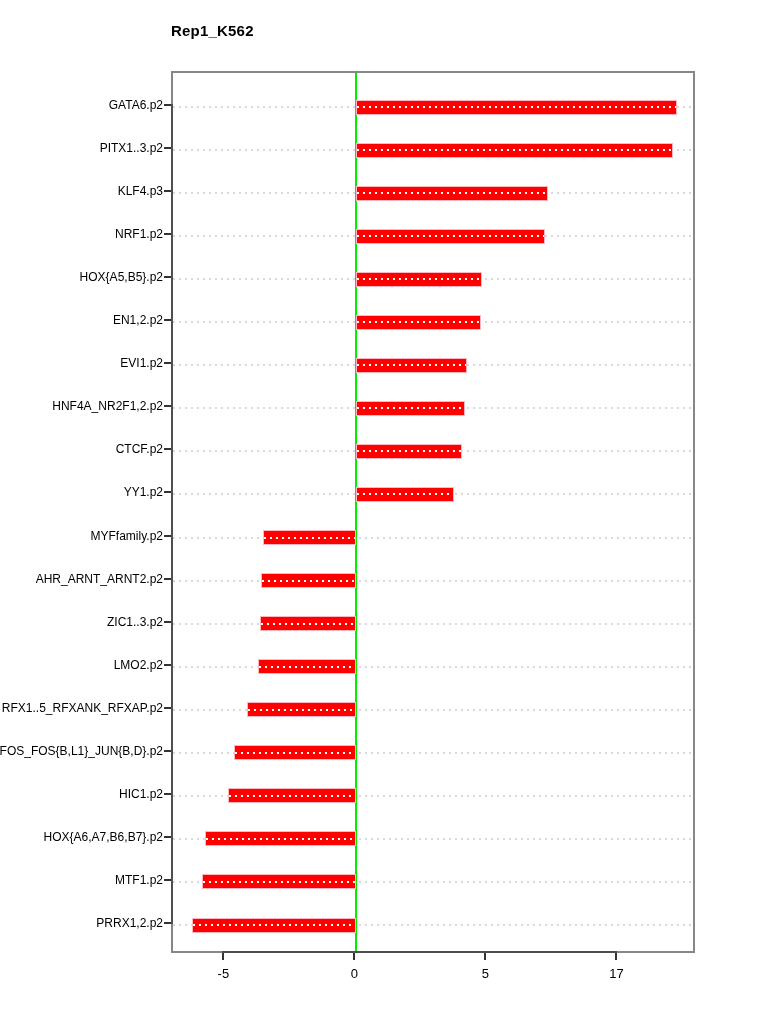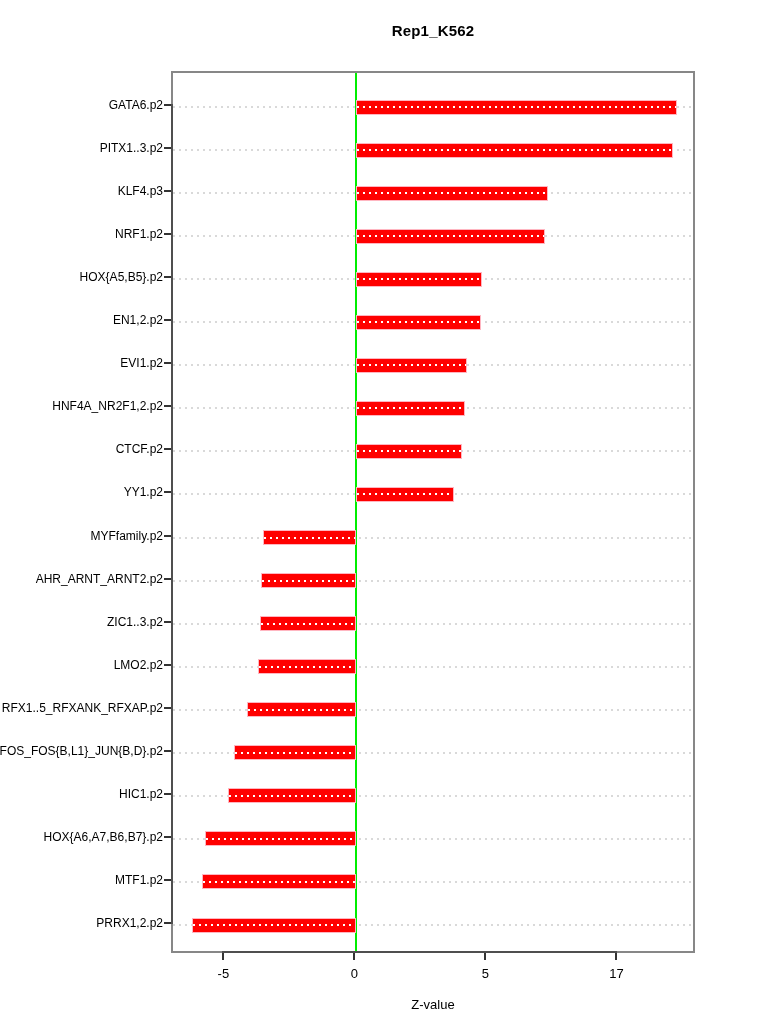--- a/index.html
+++ b/index.html
@@ -1,21 +1,21 @@
 <!DOCTYPE html>
 <html><head>
 <meta charset="utf-8">
 <style>
   html,body{margin:0;padding:0;background:#ffffff;}
   #screen{
     position:relative;width:768px;height:1028px;background:#ffffff;overflow:hidden;
     font-family:"Liberation Sans","DejaVu Sans",sans-serif;color:#000;
   }
   #chart-title{
-    position:absolute;left:171px;top:22px;width:524px;text-align:center;
+    position:absolute;left:171px;top:22px;width:524px;
     font-size:15px;font-weight:bold;letter-spacing:.2px;
   }
   #plot-box{
     position:absolute;left:171px;top:71px;width:524px;height:882px;
     border:2px solid #878787;box-sizing:border-box;background:#ffffff;
   }
   .gridline{
     position:absolute;height:2px;left:0;width:100%;
     background:repeating-linear-gradient(to right,#d9d9d9 0 2px,transparent 2px 6px);
   }
@@ -183,14 +183,13 @@
       <div class="x-tick" style="left: 222.4px;"></div>
       <div class="x-tick-label" style="left: 223.4px;">-5</div>
       <div class="x-tick" style="left: 353.4px;"></div>
       <div class="x-tick-label" style="left: 354.4px;">0</div>
       <div class="x-tick" style="left: 484.4px;"></div>
       <div class="x-tick-label" style="left: 485.4px;">5</div>
       <div class="x-tick" style="left: 615.4px;"></div>
       <div class="x-tick-label" style="left: 616.4px;">17</div>
     </div>
   <div id="x-axis-line" style="left: 222.4px; width: 395px;"></div>
-  <div id="x-axis-title">Z-value</div>
 </div>
 
 </body></html>

